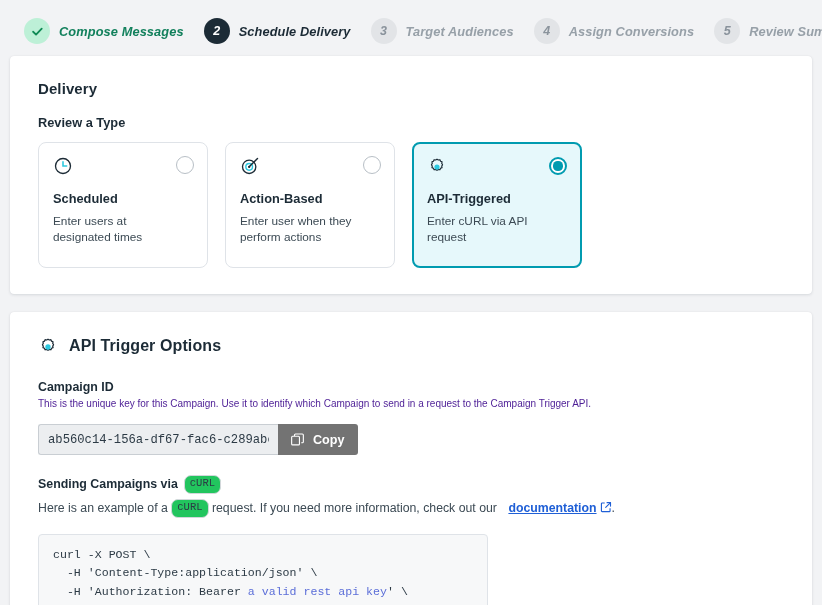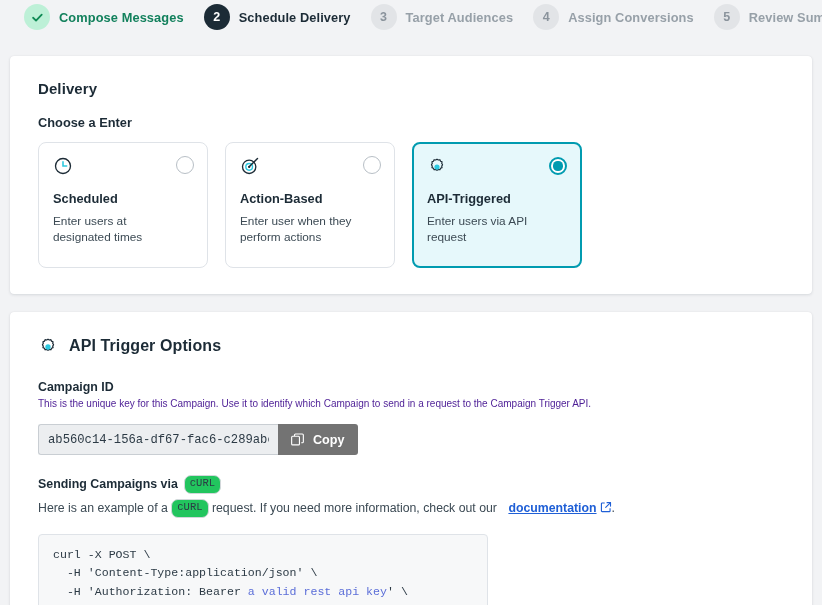--- a/index.html
+++ b/index.html
@@ -14,23 +14,24 @@
     background: #f2f3f5;
     font-family: "Liberation Sans", sans-serif;
     color: #1c2b36;
     -webkit-font-smoothing: antialiased;
   }
 
   
   .stepper {
     height: 56px;
     display: flex;
-    align-items: flex-start;
-    padding: 4px 14px;
+    align-items: flex-end;
+    padding: 12px 14px;
     background: #f2f3f5;
+    font-style: italic;
   }
   .step {
     display: flex;
     align-items: center;
     gap: 9px;
     padding: 0 10px;
     cursor: pointer;
     white-space: nowrap;
   }
   .step-badge {
@@ -255,21 +256,21 @@
   <div class="step todo">
     <div class="step-badge">5</div>
     <span class="step-label">Review Summary</span>
   </div>
 
 </div>
 
 <div class="card">
   <div class="card-body">
     <div class="section-title">Delivery</div>
-    <div class="subsection-title">Choose a Enter</div>
+    <div class="subsection-title">Review a Type</div>
 
     <div class="type-row">
 
       <div class="type-card">
         <svg class="type-icon" viewBox="0 0 24 24">
           <circle cx="12" cy="12" r="9" fill="none" stroke="#1c2b36" stroke-width="1.6"></circle>
           <path d="M12 6.8 V12 H16.4" fill="none" stroke="#2ec9e0" stroke-width="1.9" stroke-linecap="round"></path>
         </svg>
         <div class="type-name">Scheduled</div>
         <div class="type-desc">Enter users at designated times</div>
@@ -287,21 +288,21 @@
         <div class="type-desc">Enter user when they perform actions</div>
         <div class="radio"></div>
       </div>
 
       <div class="type-card selected">
         <svg class="type-icon" viewBox="0 0 24 24">
           <path d="M12 2.6 l1.6 1.0 1.9-.35 .75 1.78 1.78 .75 -.35 1.9 1.0 1.6 -1.0 1.6 .35 1.9 -1.78 .75 -.75 1.78 -1.9-.35 -1.6 1.0 -1.6-1.0 -1.9 .35 -.75-1.78 -1.78-.75 .35-1.9 -1.0-1.6 1.0-1.6 -.35-1.9 1.78-.75 .75-1.78 1.9 .35 z" transform="translate(0,1.2)" fill="none" stroke="#1c2b36" stroke-width="1.4" stroke-linejoin="round"></path>
           <circle cx="12" cy="13.2" r="3.1" fill="#2ec9e0"></circle>
         </svg>
         <div class="type-name">API-Triggered</div>
-        <div class="type-desc">Enter users via API request</div>
+        <div class="type-desc">Enter cURL via API request</div>
         <div class="radio on"></div>
       </div>
 
     </div>
   </div>
 </div>
 
 <div class="card">
   <div class="card-body">
 

